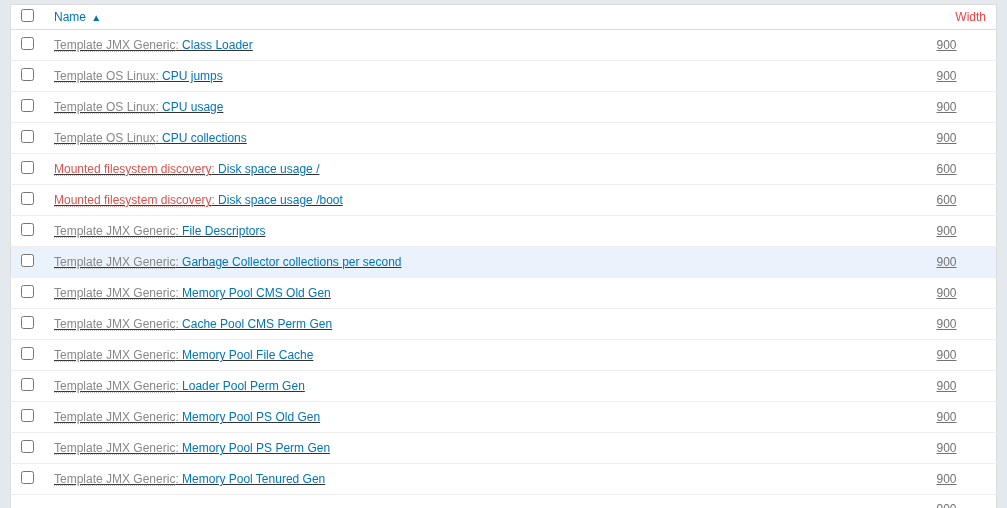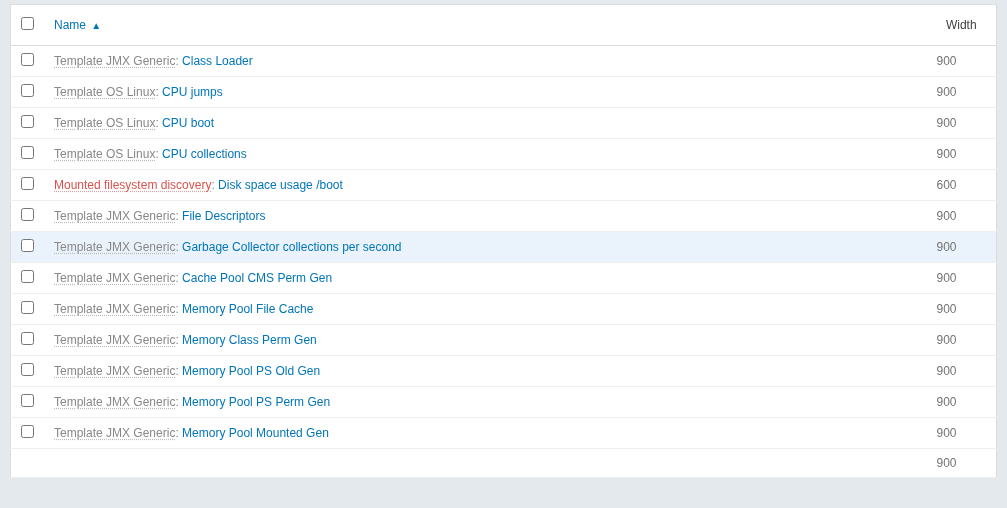--- a/index.html
+++ b/index.html
@@ -15,46 +15,47 @@
   table {
     width: 100%;
     border-collapse: collapse;
     background: #fff;
     border: 1px solid #dcdcdc;
   }
   thead th {
     text-align: left;
     font-weight: normal;
     font-size: 12px;
-    padding: 12px 10px;
+    padding: 4px 10px;
     border-bottom: 1px solid #dcdcdc;
     background: #fff;
   }
   thead th.col-check { width: 28px; }
-  thead th.col-width { width: 70px; text-align: center; color: #404040; }
+  thead th.col-width { width: 70px; text-align: right; color: #ef4444; }
   thead th.col-name a {
     color: #0275b8;
     text-decoration: none;
   }
   thead th.col-name .sort-arrow {
     color: #0275b8;
     font-size: 10px;
     margin-left: 2px;
   }
   tbody tr {
     border-bottom: 1px solid #eee;
   }
   tbody tr.highlight {
     background: #eaf3fb;
     border-radius: 7px;
   }
   tbody td {
     padding: 7px 10px;
     vertical-align: middle;
     font-size: 12px;
+    text-decoration: underline;
   }
   td.col-check { width: 28px; }
   td.col-width {
     width: 70px;
     color: #737373;
   }
   input[type="checkbox"] {
     width: 13px; height: 13px;
     cursor: pointer;
   }
@@ -104,71 +105,81 @@
           <td><span class="prefix">Template JMX Generic</span><span class="sep">: </span><a href="#" class="item-link">Class Loader</a></td>
           <td class="col-width">900</td>
         </tr>
         <tr>
           <td class="col-check"><input type="checkbox" style=""></td>
           <td><span class="prefix">Template OS Linux</span><span class="sep">: </span><a href="#" class="item-link">CPU jumps</a></td>
           <td class="col-width">900</td>
         </tr>
         <tr>
           <td class="col-check"><input type="checkbox" style=""></td>
-          <td><span class="prefix">Template OS Linux</span><span class="sep">: </span><a href="#" class="item-link">CPU boot</a></td>
+          <td><span class="prefix">Template OS Linux</span><span class="sep">: </span><a href="#" class="item-link">CPU usage</a></td>
           <td class="col-width">900</td>
         </tr>
         <tr>
           <td class="col-check"><input type="checkbox" style=""></td>
           <td><span class="prefix">Template OS Linux</span><span class="sep">: </span><a href="#" class="item-link">CPU collections</a></td>
           <td class="col-width">900</td>
+        </tr>
+        <tr>
+          <td class="col-check"><input type="checkbox" style=""></td>
+          <td><span class="prefix warn">Mounted filesystem discovery</span><span class="sep">: </span><a href="#" class="item-link">Disk space usage /</a></td>
+          <td class="col-width">600</td>
         </tr>
         <tr>
           <td class="col-check"><input type="checkbox" style=""></td>
           <td><span class="prefix warn">Mounted filesystem discovery</span><span class="sep">: </span><a href="#" class="item-link">Disk space usage /boot</a></td>
           <td class="col-width">600</td>
         </tr>
         <tr>
           <td class="col-check"><input type="checkbox" style=""></td>
           <td><span class="prefix">Template JMX Generic</span><span class="sep">: </span><a href="#" class="item-link">File Descriptors</a></td>
           <td class="col-width">900</td>
         </tr>
         <tr class="highlight">
           <td class="col-check"><input type="checkbox" style=""></td>
           <td><span class="prefix">Template JMX Generic</span><span class="sep">: </span><a href="#" class="item-link">Garbage Collector collections per second</a></td>
           <td class="col-width">900</td>
         </tr>
         <tr>
           <td class="col-check"><input type="checkbox" style=""></td>
+          <td><span class="prefix">Template JMX Generic</span><span class="sep">: </span><a href="#" class="item-link">Memory Pool CMS Old Gen</a></td>
+          <td class="col-width">900</td>
+        </tr>
+        <tr>
+          <td class="col-check"><input type="checkbox" style=""></td>
           <td><span class="prefix">Template JMX Generic</span><span class="sep">: </span><a href="#" class="item-link">Cache Pool CMS Perm Gen</a></td>
           <td class="col-width">900</td>
         </tr>
         <tr>
           <td class="col-check"><input type="checkbox" style=""></td>
           <td><span class="prefix">Template JMX Generic</span><span class="sep">: </span><a href="#" class="item-link">Memory Pool File Cache</a></td>
           <td class="col-width">900</td>
         </tr>
         <tr>
           <td class="col-check"><input type="checkbox" style=""></td>
-          <td><span class="prefix">Template JMX Generic</span><span class="sep">: </span><a href="#" class="item-link">Memory Class Perm Gen</a></td>
+          <td><span class="prefix">Template JMX Generic</span><span class="sep">: </span><a href="#" class="item-link">Loader Pool Perm Gen</a></td>
           <td class="col-width">900</td>
         </tr>
         <tr>
           <td class="col-check"><input type="checkbox" style=""></td>
           <td><span class="prefix">Template JMX Generic</span><span class="sep">: </span><a href="#" class="item-link">Memory Pool PS Old Gen</a></td>
           <td class="col-width">900</td>
         </tr>
         <tr>
           <td class="col-check"><input type="checkbox" style=""></td>
           <td><span class="prefix">Template JMX Generic</span><span class="sep">: </span><a href="#" class="item-link">Memory Pool PS Perm Gen</a></td>
           <td class="col-width">900</td>
         </tr>
         <tr>
           <td class="col-check"><input type="checkbox" style=""></td>
-          <td><span class="prefix">Template JMX Generic</span><span class="sep">: </span><a href="#" class="item-link">Memory Pool Mounted Gen</a></td>
+          <td><span class="prefix">Template JMX Generic</span><span class="sep">: </span><a href="#" class="item-link">Memory Pool Tenured Gen</a></td>
           <td class="col-width">900</td>
         </tr>
         <tr>
           <td class="col-check"></td>
           <td></td>
           <td class="col-width">900</td>
         </tr>
       </tbody>
   </table>
 </div>

